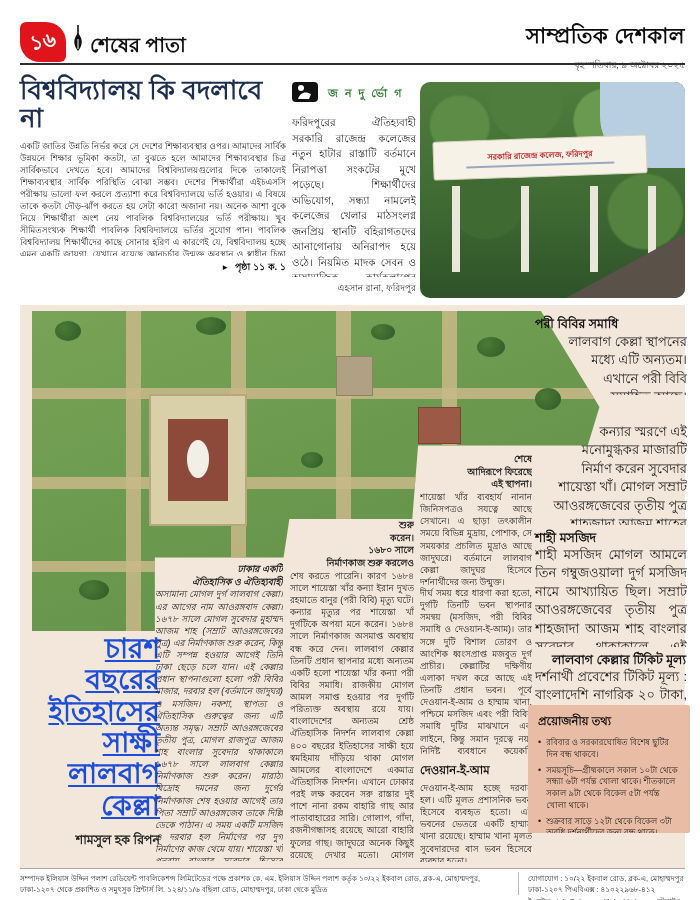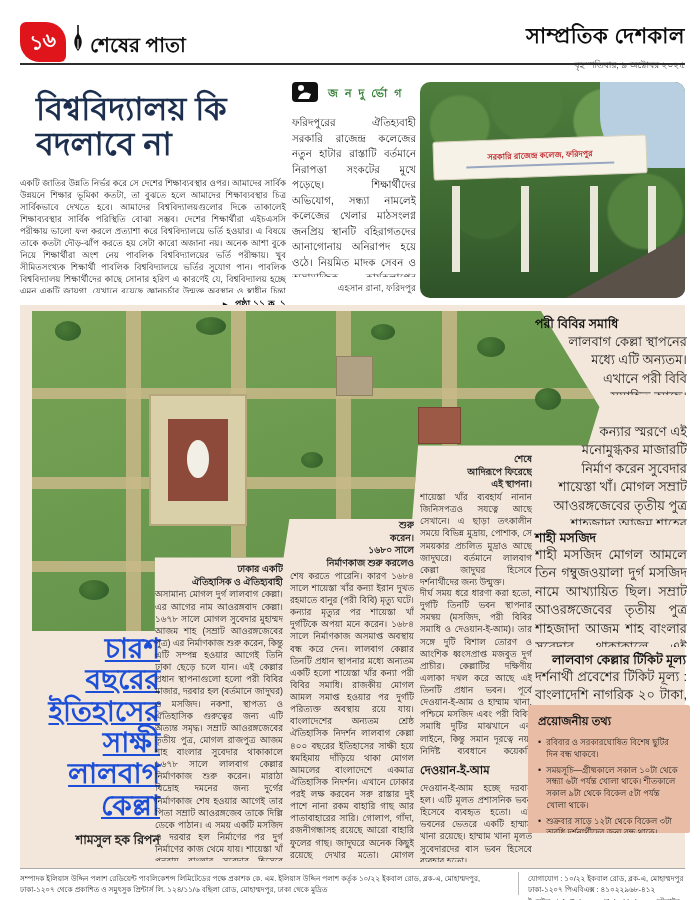--- a/index.html
+++ b/index.html
@@ -15,21 +15,21 @@
   .badge span{color:#fff;font-size:20px;font-weight:bold;transform:rotate(-10deg);}
   .pen{left:71px;top:25px;}
   .section-label{left:90px;top:30px;font-size:20px;font-weight:bold;color:#111;}
   .brand{right:15px;top:20px;text-align:right;}
   .brand .paper{font-size:21px;font-weight:800;color:#0d0d0d;letter-spacing:.5px;}
   .brand .date{font-size:9px;color:#444;margin-top:3px;}
   .mast-rule{left:20px;top:63px;width:665px;height:2px;background:#2e2e2e;}
 
   
   .uni{left:20px;top:76px;width:266px;}
-  .uni h1{margin:16px;font-size:32px;line-height:1.08;font-weight:700;color:#1d2f4e;}
+  .uni h1{margin:0;font-size:26px;line-height:1.08;font-weight:700;color:#1d2f4e;}
   .uni .author{margin-top:8px;font-size:13px;font-weight:bold;color:#111;}
   .uni .body{margin-top:8px;height:116px;font-size:8.6px;line-height:1.4;color:#222;}
   .uni .jump{margin-top:4px;text-align:right;font-size:9.5px;font-weight:bold;color:#111;}
   .uni .jump .mk{font-size:8px;margin-right:3px;}
 
   
   .jono{left:292px;top:82px;width:124px;}
   .jono .head{display:flex;align-items:center;gap:10px;}
   .jono .cat{color:#2e7d32;font-weight:bold;font-size:11px;letter-spacing:2px;}
   .jono .body{margin-top:9px;height:162px;font-size:10.2px;line-height:1.52;color:#222;}
@@ -64,21 +64,21 @@
   .bldg2{left:52%;top:14%;width:6%;height:12%;background:#b0a184;border:1px solid #8f835f;}
   .mosque{left:66%;top:30%;width:7%;height:11%;background:#9c5a46;border:1px solid #7c4234;}
   .tree{border-radius:50%;background:radial-gradient(circle at 35% 35%,#4a7a37,#2f5b28);}
 
   .f-headline{left:6px;top:328px;width:134px;text-align:right;}
   .f-headline .big{font-size:28px;line-height:1.12;font-weight:700;color:#1d4ed8;text-decoration:underline;}
   .f-headline .author{margin-top:10px;font-size:12.5px;font-weight:bold;color:#222;}
 
   .fcol{font-size:8.8px;line-height:1.38;color:#222;}
   .lead{text-align:right;font-weight:bold;font-size:9.2px;}
-  .col1{left:135px;top:258px;width:128px;height:298px;}
+  .col1{left:135px;top:258px;width:128px;height:298px;font-style:italic;}
   .col2{left:270px;top:214px;width:124px;height:342px;}
   .col3{left:400px;top:148px;width:112px;height:412px;}
   .subhead{font-size:11.5px;font-weight:bold;color:#111;margin:8px 0 3px 0;}
 
   
   .rail-h{font-size:12.5px;font-weight:bold;color:#111;}
   .rail-t{font-size:13px;line-height:1.42;color:#222;}
   .tomb-h{left:515px;top:10px;width:152px;}
   .tomb-cap{left:545px;top:28px;width:122px;height:62px;text-align:right;}
   .tomb-body{left:530px;top:118px;width:137px;height:102px;text-align:right;}

